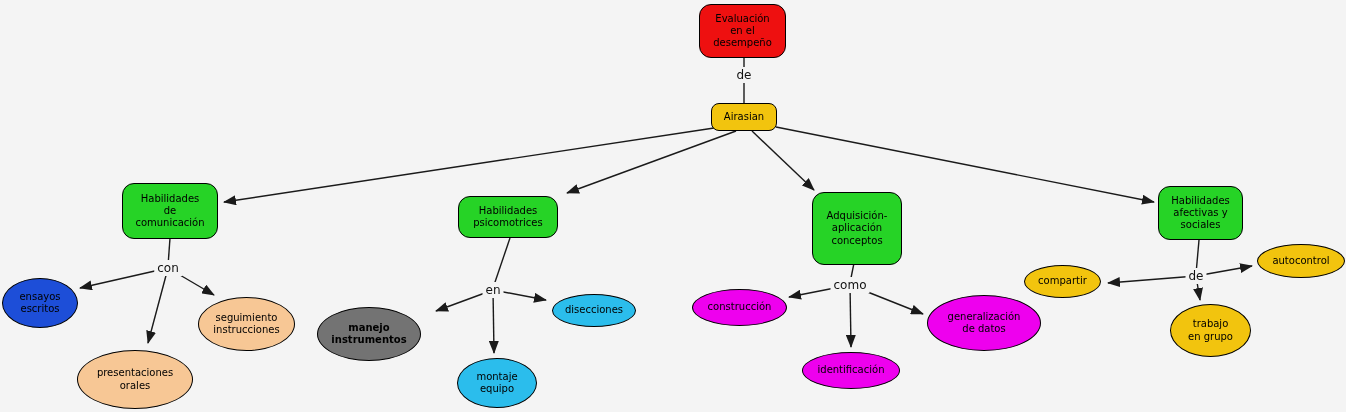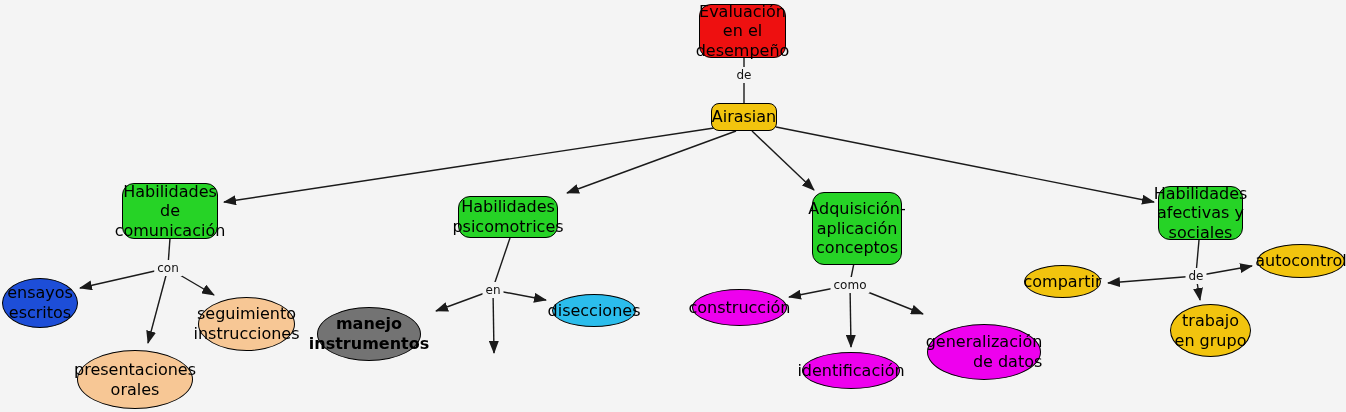--- a/index.html
+++ b/index.html
@@ -18,21 +18,21 @@
     z-index: 1;
   }
   .node {
     position: absolute;
     z-index: 2;
     display: flex;
     align-items: center;
     justify-content: center;
     text-align: center;
     white-space: pre-line;
-    font-size: 16px;
+    font-size: 10px;
     line-height: 1.22;
     color: #000;
     border: 1.5px solid #000;
     box-sizing: border-box;
   }
   .box { border-radius: 12px; }
   .ellipse { border-radius: 50%; }
   .link-label {
     position: absolute;
     z-index: 3;
@@ -111,28 +111,30 @@
 
   <div class="node ellipse" style="left: 198px; top: 297px; width: 97px; height: 54px; background-color: rgb(247, 199, 149);">seguimiento
 instrucciones</div>
 
   <div class="node ellipse" style="left: 77px; top: 350px; width: 116px; height: 59px; background-color: rgb(247, 199, 149);">presentaciones
 orales</div>
 
   <div class="node ellipse" style="left: 317px; top: 307px; width: 104px; height: 54px; background-color: #737373; font-weight: bold;">manejo
 instrumentos</div>
 
+  <div class="node ellipse" style="left: 457px; top: 358px; width: 80px; height: 50px; background-color: rgb(43, 189, 236);">montaje
+equipo</div>
 
   <div class="node ellipse" style="left: 692px; top: 289px; width: 95px; height: 37px; background-color: rgb(238, 0, 238);">construcción</div>
 
   <div class="node ellipse" style="left: 552px; top: 294px; width: 84px; height: 33px; background-color: rgb(43, 189, 236);">disecciones</div>
 
   <div class="node ellipse" style="left: 802px; top: 352px; width: 98px; height: 37px; background-color: rgb(238, 0, 238);">identificación</div>
 
-  <div class="node ellipse" style="left: 927px; top: 324px; width: 114px; height: 56px; background-color: rgb(238, 0, 238); text-align: right;">generalización
+  <div class="node ellipse" style="left: 927px; top: 295px; width: 114px; height: 56px; background-color: rgb(238, 0, 238);">generalización
 de datos</div>
 
   <div class="node ellipse" style="left: 1024px; top: 265px; width: 77px; height: 33px; background-color: rgb(242, 196, 14);">compartir</div>
 
   <div class="node ellipse" style="left: 1257px; top: 244px; width: 88px; height: 34px; background-color: rgb(242, 196, 14);">autocontrol</div>
 
   <div class="node ellipse" style="left: 1170px; top: 304px; width: 81px; height: 53px; background-color: rgb(242, 196, 14);">trabajo
 en grupo</div>
 
   <div class="link-label" style="left:744px;top:75px;">de</div>

